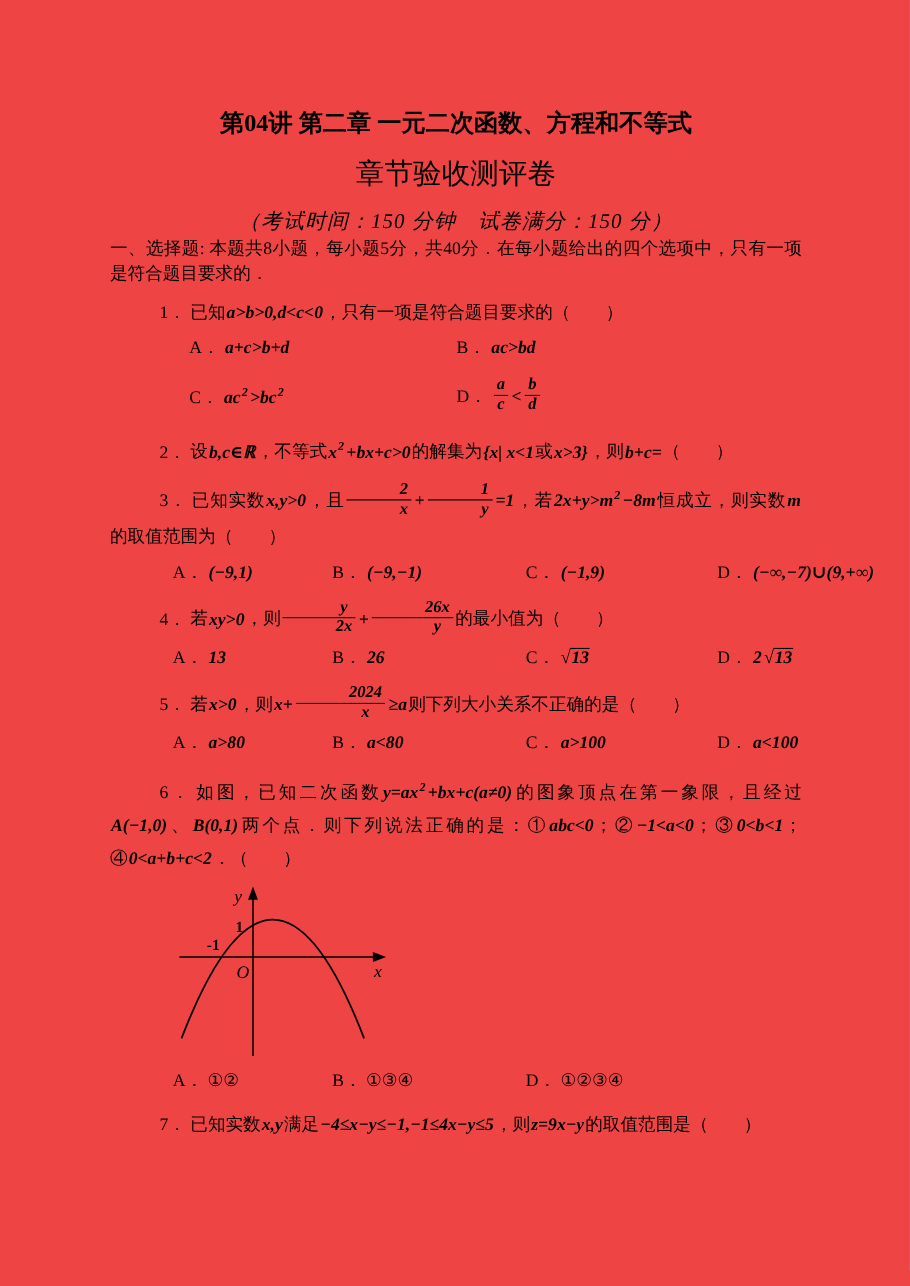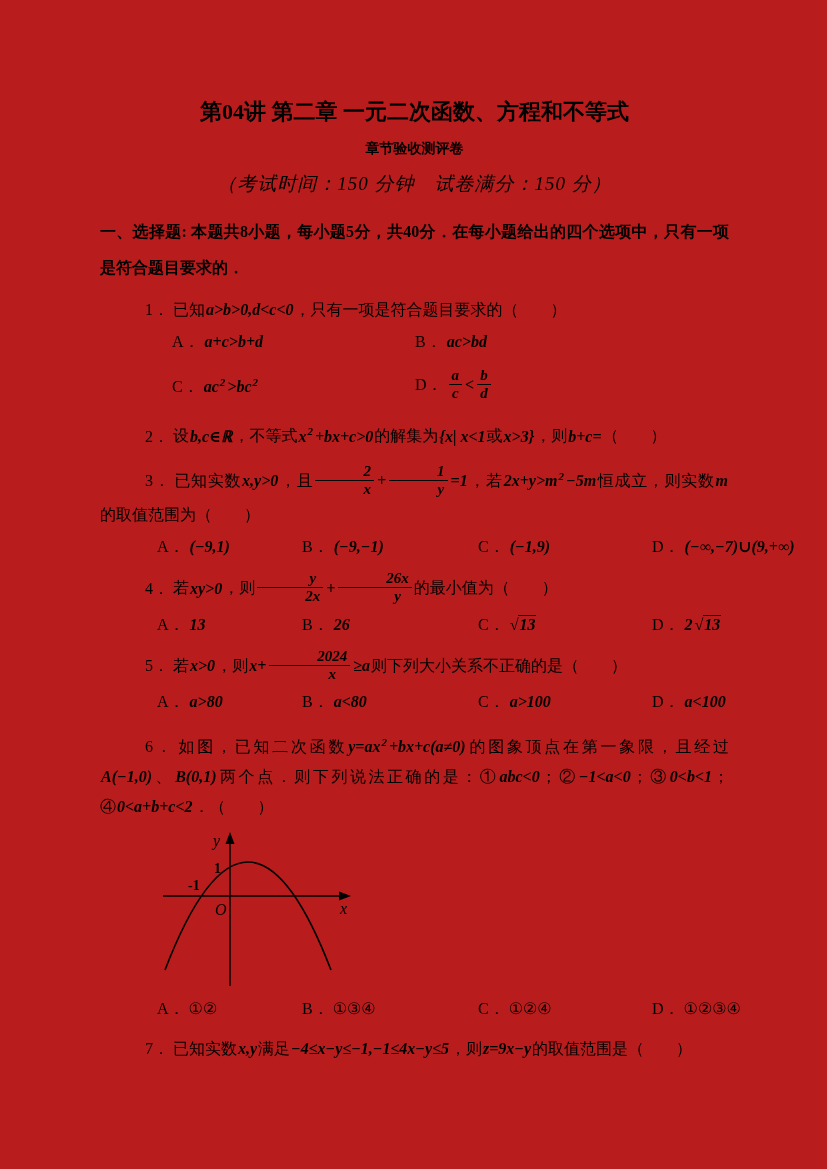--- a/index.html
+++ b/index.html
@@ -1,25 +1,25 @@
 <!DOCTYPE html>
 <html><head>
 <meta charset="utf-8">
 <style>
   html,body{margin:0;padding:0;background:#888;}
   .page{
-    width:827px;height:1169px;background:#b91c1c;margin:0 auto;
+    width:827px;height:1169px;background:#ef4444;margin:0 auto;
     box-sizing:border-box;padding:96px 98px 0 100px;
     font-family:"Liberation Serif","DejaVu Serif",serif;
     font-size:16px;color:#000;overflow:hidden;position:relative;
   }
   .title{text-align:center;font-weight:bold;font-size:22px;line-height:1.45;}
-  .subtitle{text-align:center;font-weight:bold;font-size:14px;margin-top:12px;}
+  .subtitle{text-align:center;font-weight:normal;font-size:26px;margin-top:12px;}
   .meta{text-align:center;font-size:19px;font-style:italic;margin-top:13px;letter-spacing:1px;}
-  .section-header{font-weight:bold;margin-top:17px;line-height:36px;text-align:justify;}
+  .section-header{font-weight:normal;margin-top:1px;line-height:23px;text-align:justify;}
   .question{margin:0;}
   .stem{margin:9px 0 4px 0;line-height:30px;text-indent:45px;text-align:justify;}
   .qnum{padding-right:4px;}
   .m{font-family:"Liberation Serif","DejaVu Serif",serif;font-style:italic;font-weight:bold;padding:0 1px;white-space:nowrap;}
   .t{font-style:normal;}
   .sup{font-size:11px;vertical-align:super;margin-left:-1px;}
   .fr{display:inline-flex;flex-direction:column;vertical-align:middle;text-align:center;line-height:1.15;margin:0 2px;transform:translateY(-2px);font-size:15px;}
   .fr .num{border-bottom:1.4px solid #000;padding:0 3px;}
   .fr .den{padding:0 3px;}
   .sq{white-space:nowrap;}
@@ -61,21 +61,21 @@
       <div class="question">
         <p class="stem"><span class="qnum t">2．</span><span class="t">设</span><span class="m">b,c∈ℝ</span><span class="t">，不等式</span><span class="m">x</span><span class="m sup">2</span><span class="m">+bx+c&gt;0</span><span class="t">的解集为</span><span class="m">{x| x&lt;1</span><span class="t">或</span><span class="m">x&gt;3}</span><span class="t">，则</span><span class="m">b+c=</span><span class="t">（　　）</span></p>
       </div>
       <div class="question">
         <p class="stem"><span class="qnum t">3．</span><span class="t">已知实数</span><span class="m">x,y&gt;0</span><span class="t">，且</span><span class="fr">
             <span class="num m">2</span>
             <span class="den m">x</span>
           </span><span class="m">+</span><span class="fr">
             <span class="num m">1</span>
             <span class="den m">y</span>
-          </span><span class="m">=1</span><span class="t">，若</span><span class="m">2x+y&gt;m</span><span class="m sup">2</span><span class="m">−5m</span><span class="t">恒成立，则实数</span><span class="m">m</span><span class="t">的取值范围为（　　）</span></p>
+          </span><span class="m">=1</span><span class="t">，若</span><span class="m">2x+y&gt;m</span><span class="m sup">2</span><span class="m">−8m</span><span class="t">恒成立，则实数</span><span class="m">m</span><span class="t">的取值范围为（　　）</span></p>
         <div class="opts opts4">
           <div class="opt"><span class="olab t">A．</span><span class="m">(−9,1)</span></div>
           <div class="opt"><span class="olab t">B．</span><span class="m">(−9,−1)</span></div>
           <div class="opt"><span class="olab t">C．</span><span class="m">(−1,9)</span></div>
           <div class="opt"><span class="olab t">D．</span><span class="m">(−∞,−7)∪(9,+∞)</span></div>
         </div>
       </div>
       <div class="question">
         <p class="stem"><span class="qnum t">4．</span><span class="t">若</span><span class="m">xy&gt;0</span><span class="t">，则</span><span class="fr">
             <span class="num m">y</span>
@@ -119,21 +119,20 @@
       <text x="58" y="16" class="gl-ital">y</text>
       <text x="185" y="84" class="gl-ital">x</text>
       <text x="60" y="85" class="gl-ital">O</text>
       <text x="59" y="43" class="gl-num">1</text>
       <text x="33" y="60" class="gl-num">-1</text>
     </svg>
   </div>
         <div class="opts opts4">
           <div class="opt"><span class="olab t">A．</span><span class="t">①②</span></div>
           <div class="opt"><span class="olab t">B．</span><span class="t">①③④</span></div>
-          <div class="opt"><span class="olab t">C．</span><span class="t">①②④</span></div>
           <div class="opt"><span class="olab t">D．</span><span class="t">①②③④</span></div>
         </div>
       </div>
       <div class="question">
         <p class="stem"><span class="qnum t">7．</span><span class="t">已知实数</span><span class="m">x,y</span><span class="t">满足</span><span class="m">−4≤x−y≤−1,−1≤4x−y≤5</span><span class="t">，则</span><span class="m">z=9x−y</span><span class="t">的取值范围是（　　）</span></p>
       </div>
     </div>
 
 </div>
 

